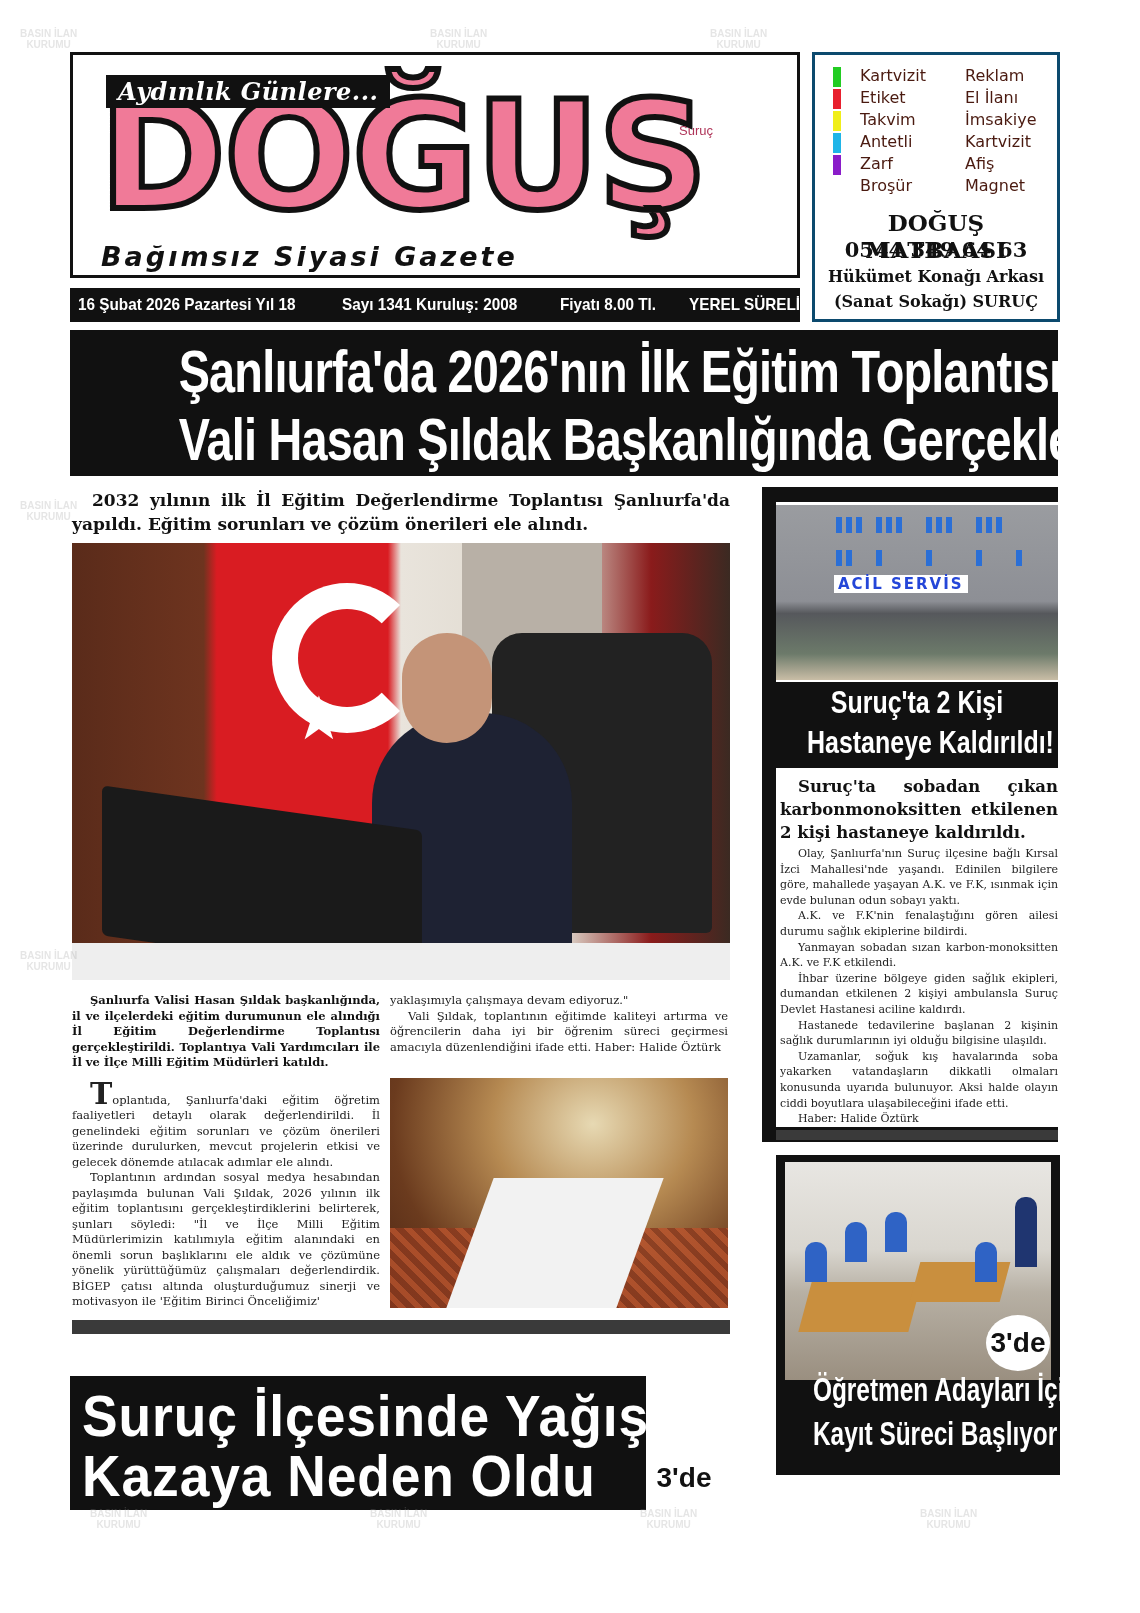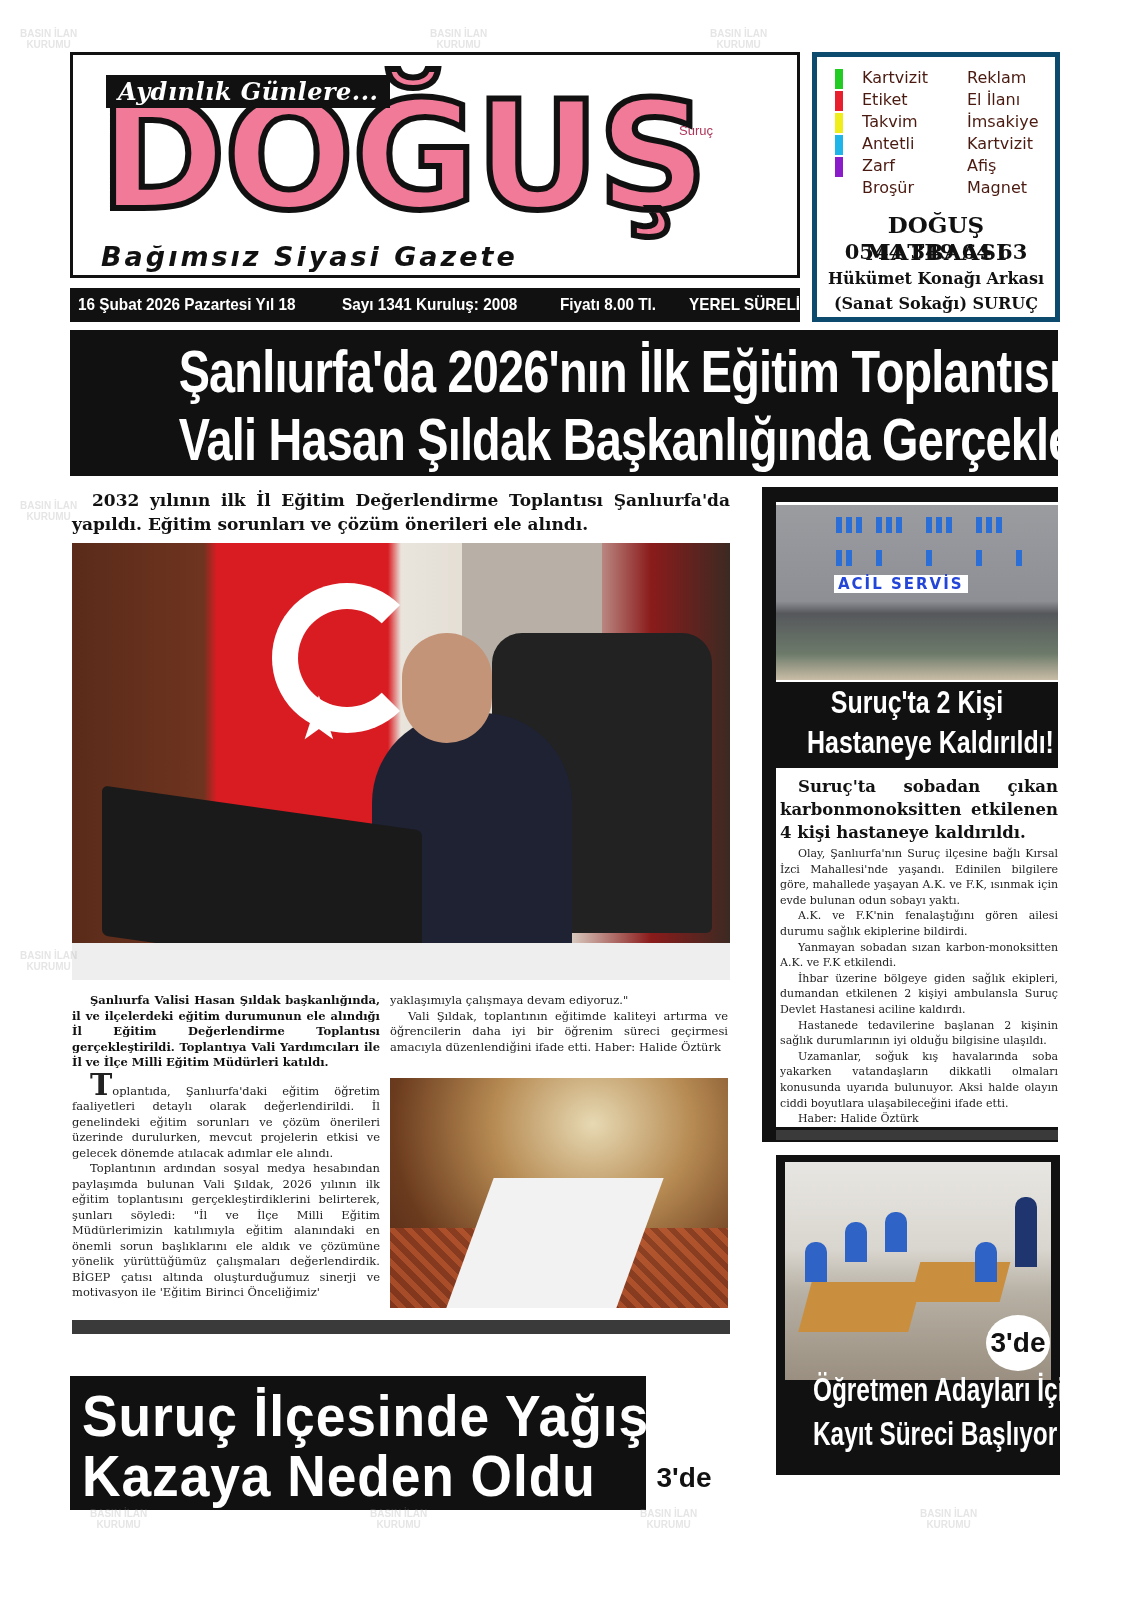--- a/index.html
+++ b/index.html
@@ -7,21 +7,21 @@
   .abs{position:absolute;}
   
   .masthead{left:70px;top:52px;width:730px;height:226px;border:3px solid #111;box-sizing:border-box;background:#fff;}
   .slogan{left:33px;top:20px;background:#111;color:#fff;font-family:"DejaVu Serif",serif;font-style:italic;font-weight:bold;font-size:24px;padding:2px 12px;letter-spacing:0.5px;}
   .logo{left:26px;top:26px;font-family:"DejaVu Sans",sans-serif;font-weight:900;font-size:150px;line-height:150px;color:#f07a98;-webkit-text-stroke:6px #111;letter-spacing:-2px;transform:scaleX(1.02);transform-origin:left;}
   .logo-suruc{left:606px;top:68px;font-family:"Liberation Sans",sans-serif;font-size:13px;color:#b0365a;}
   .subtitle{left:28px;top:186px;font-family:"DejaVu Sans",sans-serif;font-style:italic;font-weight:bold;font-size:27px;letter-spacing:3px;color:#111;}
   .infobar{left:70px;top:288px;width:730px;height:34px;background:#111;color:#fff;font-family:"Liberation Sans",sans-serif;font-weight:bold;font-size:17px;line-height:34px;box-sizing:border-box;padding-left:8px;white-space:nowrap;transform-origin:left;}
   .infobar span{margin-right:18px;display:inline-block;transform:scaleX(0.9);transform-origin:left;}
   
-  .adbox{left:812px;top:52px;width:248px;height:270px;border:5px solid #0c4a6e;box-sizing:border-box;background:#fff;}
+  .adbox{left:812px;top:52px;width:248px;height:270px;border:3px solid #0c4a6e;box-sizing:border-box;background:#fff;}
   .swatch{position:absolute;left:18px;width:8px;height:20px;}
   .adcol{position:absolute;font-family:"DejaVu Sans",sans-serif;font-size:16px;color:#4a1a10;line-height:22px;}
   .adline{display:block;}
   .print-name{position:absolute;left:0;width:100%;text-align:center;font-family:"DejaVu Serif",serif;font-weight:bold;color:#111;}
   
   .mainhead{left:70px;top:330px;width:988px;height:146px;background:#111;color:#fff;text-align:center;font-family:"Liberation Sans",sans-serif;font-weight:bold;box-sizing:border-box;padding-top:8px;}
   .mainhead div{font-size:60px;line-height:68px;transform:scaleX(0.78);letter-spacing:-1px;white-space:nowrap;}
   .lead{left:72px;top:488px;width:658px;font-size:17px;font-weight:bold;line-height:24px;text-align:justify;text-indent:20px;}
   .photo-main{left:72px;top:543px;width:658px;height:437px;background:linear-gradient(90deg,#5a2b1a 0%,#6e341f 20%,#d91c22 22%,#d91c22 48%,#e9e4dc 50%,#ddd6cb 75%,#8a1b1b 88%,#3b2a22 100%);overflow:hidden;}
   .photo-main .flag-star{position:absolute;left:220px;top:140px;color:#fff;font-size:60px;}
@@ -124,21 +124,21 @@
   <div class="portrait"></div>
   <div class="chair"></div>
   <div class="person"></div>
   <div class="head"></div>
   <div class="monitor"></div>
   <div class="desk"></div>
 </div>
 
 <div class="abs col-text" style="left:72px;top:993px;width:308px;">
   <p class="bold-intro">Şanlıurfa Valisi Hasan Şıldak başkanlığında, il ve ilçelerdeki eğitim durumunun ele alındığı İl Eğitim Değerlendirme Toplantısı gerçekleştirildi. Toplantıya Vali Yardımcıları ile İl ve İlçe Milli Eğitim Müdürleri katıldı.</p>
-  <p style="margin-top:4px;"><span class="dropcap">T</span><span>oplantıda, Şanlıurfa'daki eğitim öğretim faaliyetleri detaylı olarak değerlendirildi. İl genelindeki eğitim sorunları ve çözüm önerileri üzerinde durulurken, mevcut projelerin etkisi ve gelecek dönemde atılacak adımlar ele alındı.</span></p>
+  <p style="margin-top:13px;"><span class="dropcap">T</span><span>oplantıda, Şanlıurfa'daki eğitim öğretim faaliyetleri detaylı olarak değerlendirildi. İl genelindeki eğitim sorunları ve çözüm önerileri üzerinde durulurken, mevcut projelerin etkisi ve gelecek dönemde atılacak adımlar ele alındı.</span></p>
   <p>Toplantının ardından sosyal medya hesabından paylaşımda bulunan Vali Şıldak, 2026 yılının ilk eğitim toplantısını gerçekleştirdiklerini belirterek, şunları söyledi: "İl ve İlçe Milli Eğitim Müdürlerimizin katılımıyla eğitim alanındaki en önemli sorun başlıklarını ele aldık ve çözümüne yönelik yürüttüğümüz çalışmaları değerlendirdik. BİGEP çatısı altında oluşturduğumuz sinerji ve motivasyon ile 'Eğitim Birinci Önceliğimiz'</p>
 </div>
 <div class="abs col-text" style="left:390px;top:993px;width:338px;">
   <p style="text-indent:0;">yaklaşımıyla çalışmaya devam ediyoruz."</p>
   <p>Vali Şıldak, toplantının eğitimde kaliteyi artırma ve öğrencilerin daha iyi bir öğrenim süreci geçirmesi amacıyla düzenlendiğini ifade etti. Haber: Halide Öztürk</p>
 </div>
 
 <div class="abs photo-meeting">
   <div class="carpet"></div>
   <div class="table"></div>
@@ -172,21 +172,21 @@
     <div class="win" style="left:100px;top:45px;"></div>
   <div class="win" style="left:150px;top:45px;"></div>
     <div class="win" style="left:200px;top:45px;"></div>
     <div class="win" style="left:240px;top:45px;"></div>
   <div class="sign">ACİL SERVİS</div>
 </div>
 <div class="abs hosp-head">
   <div>Suruç'ta 2 Kişi</div>
   <div>Hastaneye Kaldırıldı!</div>
 </div>
-<div class="abs hosp-lead">Suruç'ta sobadan çıkan karbonmonoksitten etkilenen 4 kişi hastaneye kaldırıldı.</div>
+<div class="abs hosp-lead">Suruç'ta sobadan çıkan karbonmonoksitten etkilenen 2 kişi hastaneye kaldırıldı.</div>
 <div class="abs hosp-body">
   <p>Olay, Şanlıurfa'nın Suruç ilçesine bağlı Kırsal İzci Mahallesi'nde yaşandı. Edinilen bilgilere göre, mahallede yaşayan A.K. ve F.K, ısınmak için evde bulunan odun sobayı yaktı.</p>
   <p>A.K. ve F.K'nin fenalaştığını gören ailesi durumu sağlık ekiplerine bildirdi.</p>
   <p>Yanmayan sobadan sızan karbon-monoksitten A.K. ve F.K etkilendi.</p>
   <p>İhbar üzerine bölgeye giden sağlık ekipleri, dumandan etkilenen 2 kişiyi ambulansla Suruç Devlet Hastanesi aciline kaldırdı.</p>
   <p>Hastanede tedavilerine başlanan 2 kişinin sağlık durumlarının iyi olduğu bilgisine ulaşıldı.</p>
   <p>Uzamanlar, soğuk kış havalarında soba yakarken vatandaşların dikkatli olmaları konusunda uyarıda bulunuyor. Aksi halde olayın ciddi boyutlara ulaşabileceğini ifade etti.</p>
   <p>Haber: Halide Öztürk</p>
 </div>
 <div class="abs hosp-bar"></div>

